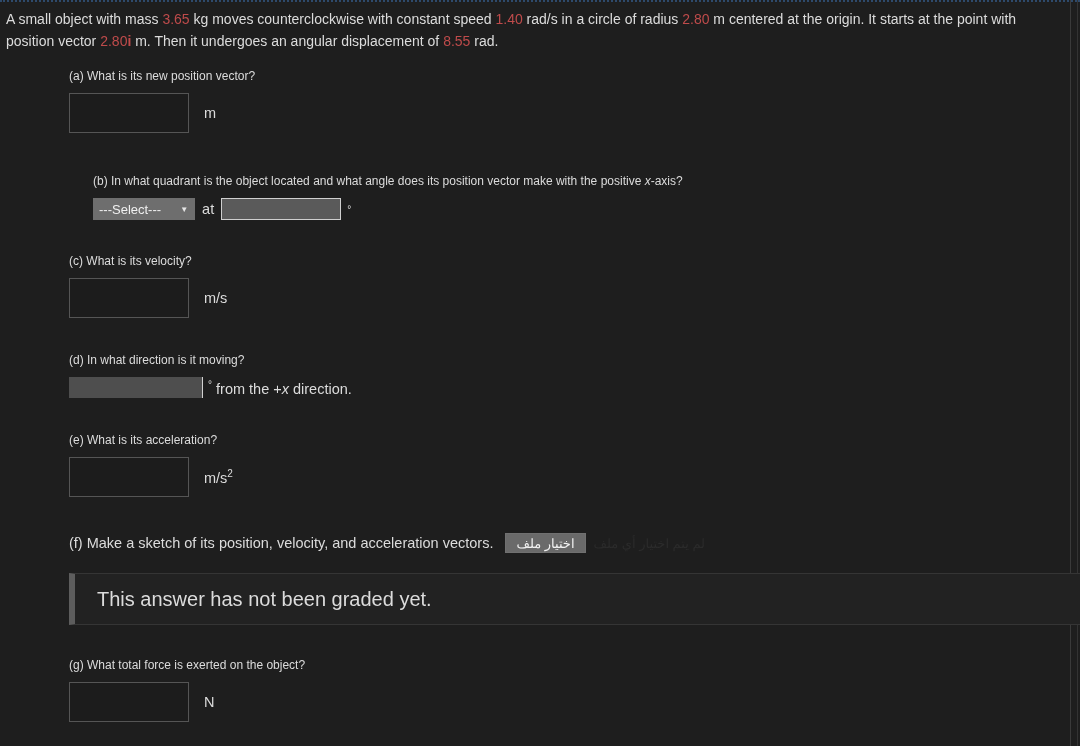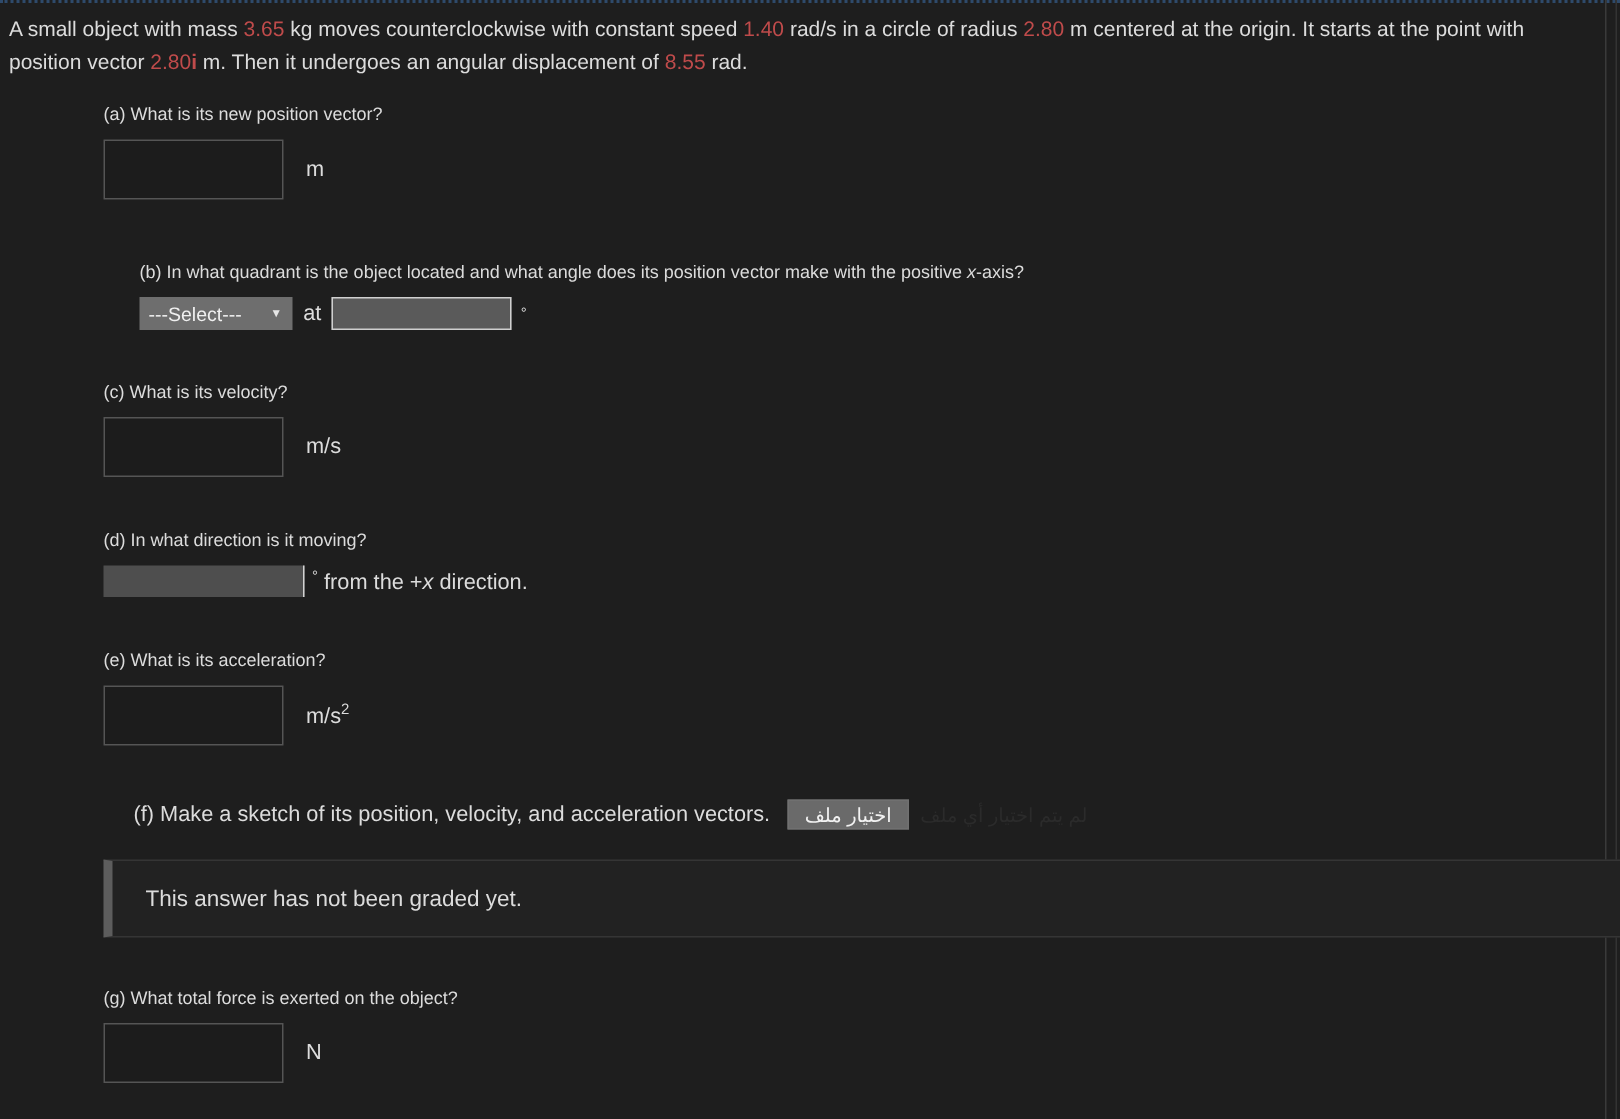--- a/index.html
+++ b/index.html
@@ -188,21 +188,20 @@
     font-size: 10px;
     vertical-align: super;
   }
 
   
   .fileline {
     display: flex;
     align-items: center;
     font-size: 14.5px;
     color: #dcdcdc;
-    margin-left: 20px;
   }
   .filebtn {
     display: inline-flex;
     align-items: center;
     justify-content: center;
     background: #6a6a6a;
     color: #f2f2f2;
     font-size: 13px;
     height: 20px;
     padding: 0 10px;
@@ -226,21 +225,21 @@
     width: 1020px;
     height: 52px;
     background: #222222;
     border: 1px solid #353535;
     border-left: 6px solid #5d5d5d;
     box-sizing: border-box;
     display: flex;
     align-items: center;
   }
   .notice-text {
-    font-size: 15px;
+    font-size: 20px;
     color: #dcdcdc;
     padding-left: 22px;
   }
 
   .sp-a { margin-top: 0; }
   .sp-b { margin-top: 38px; margin-left: 24px; }
   .sp-c { margin-top: 31px; }
   .sp-d { margin-top: 32px; }
   .sp-e { margin-top: 32px; }
   .sp-f { margin-top: 36px; }

